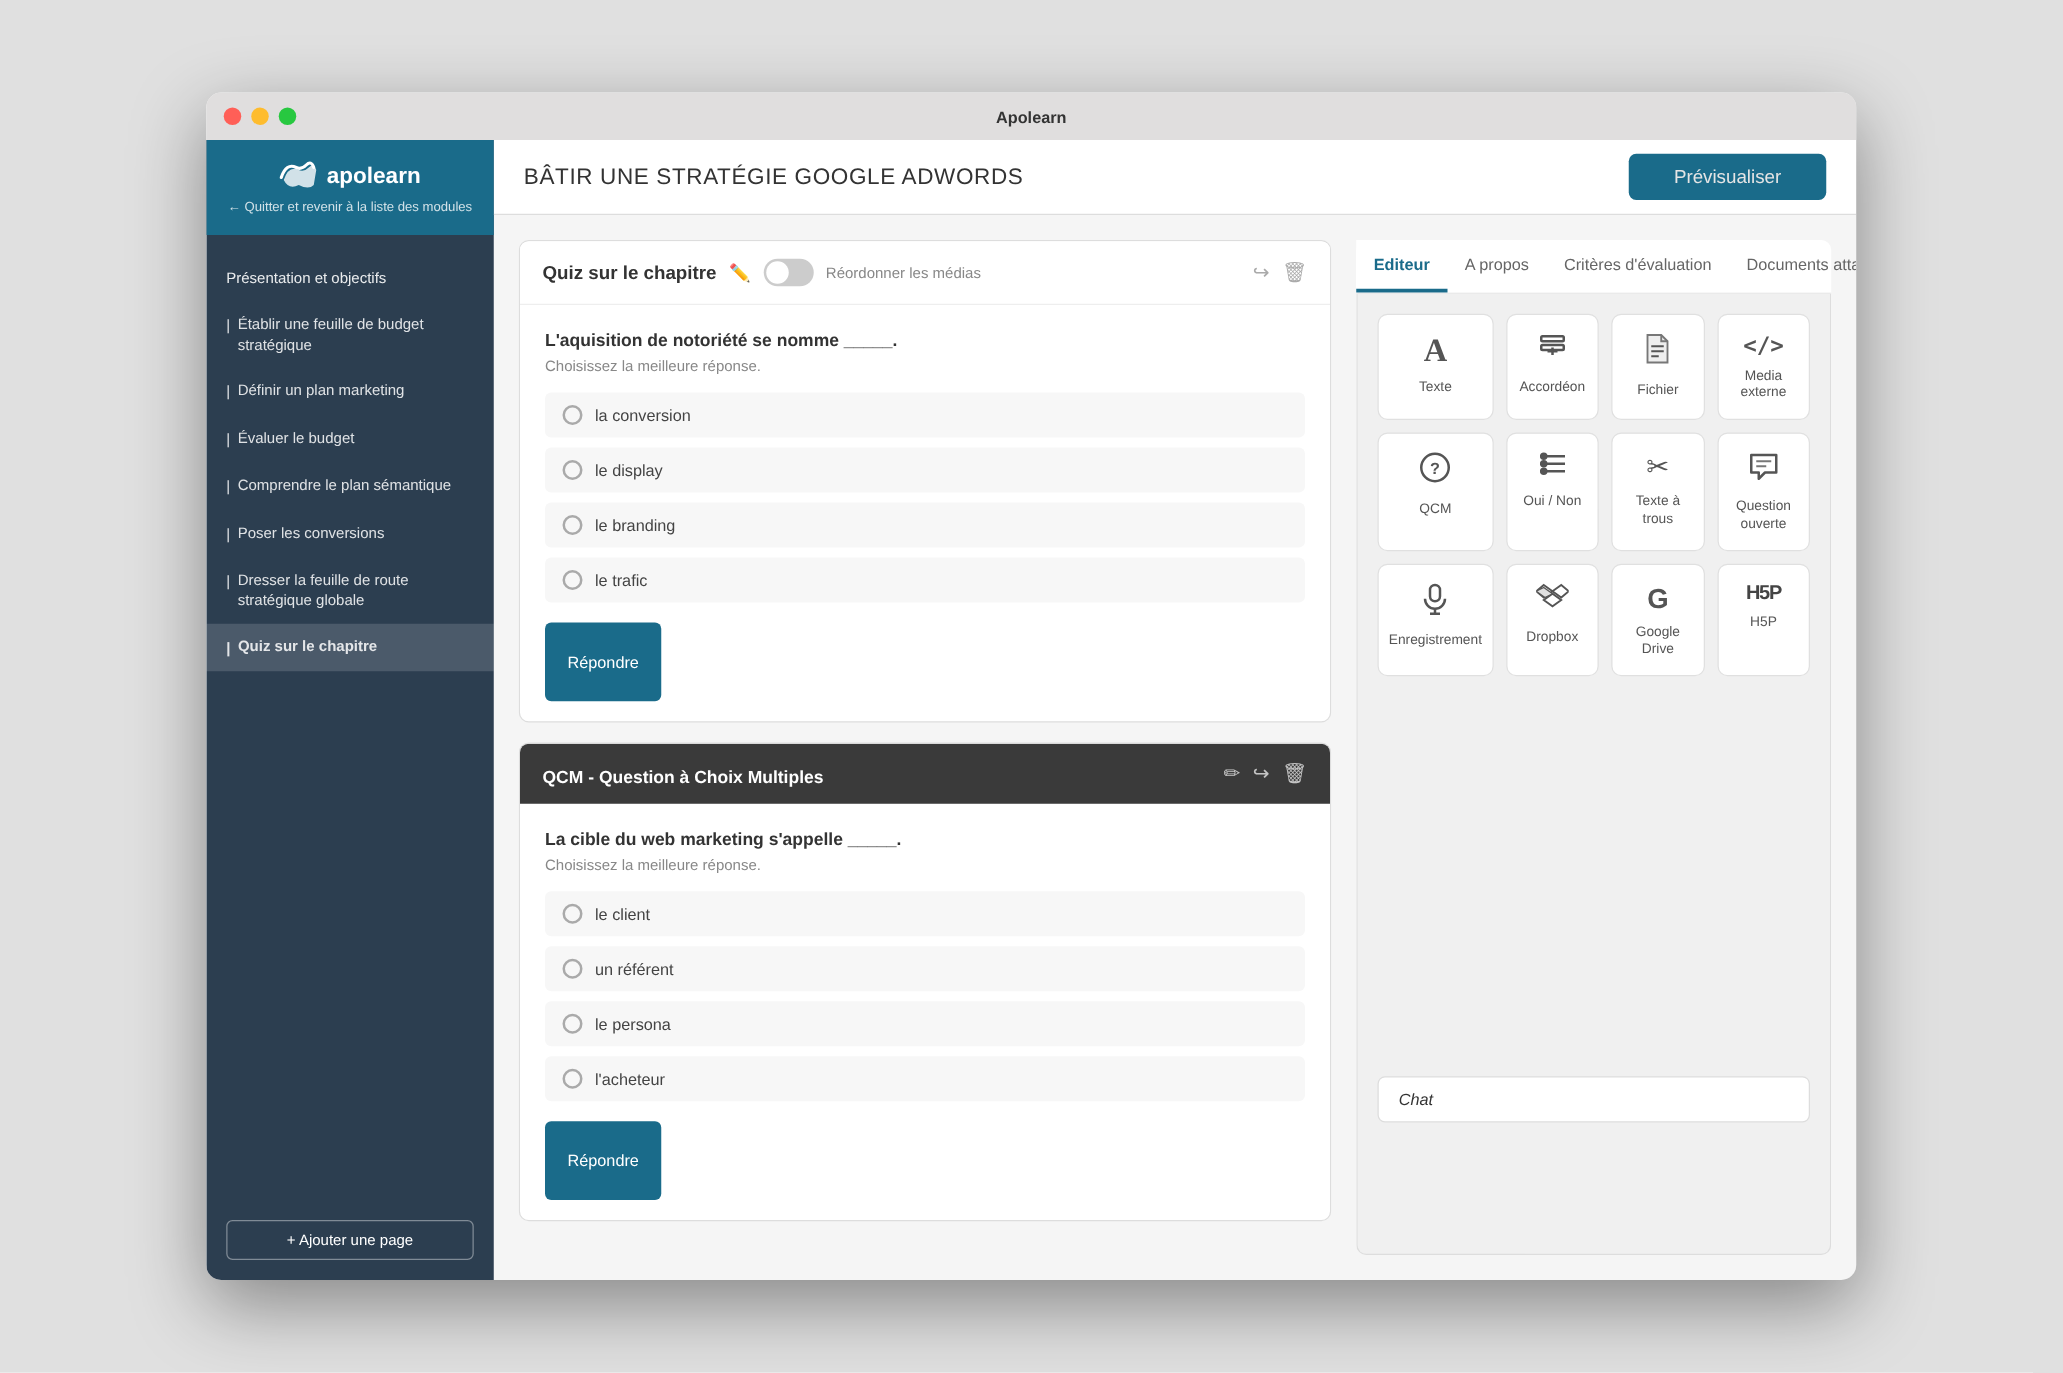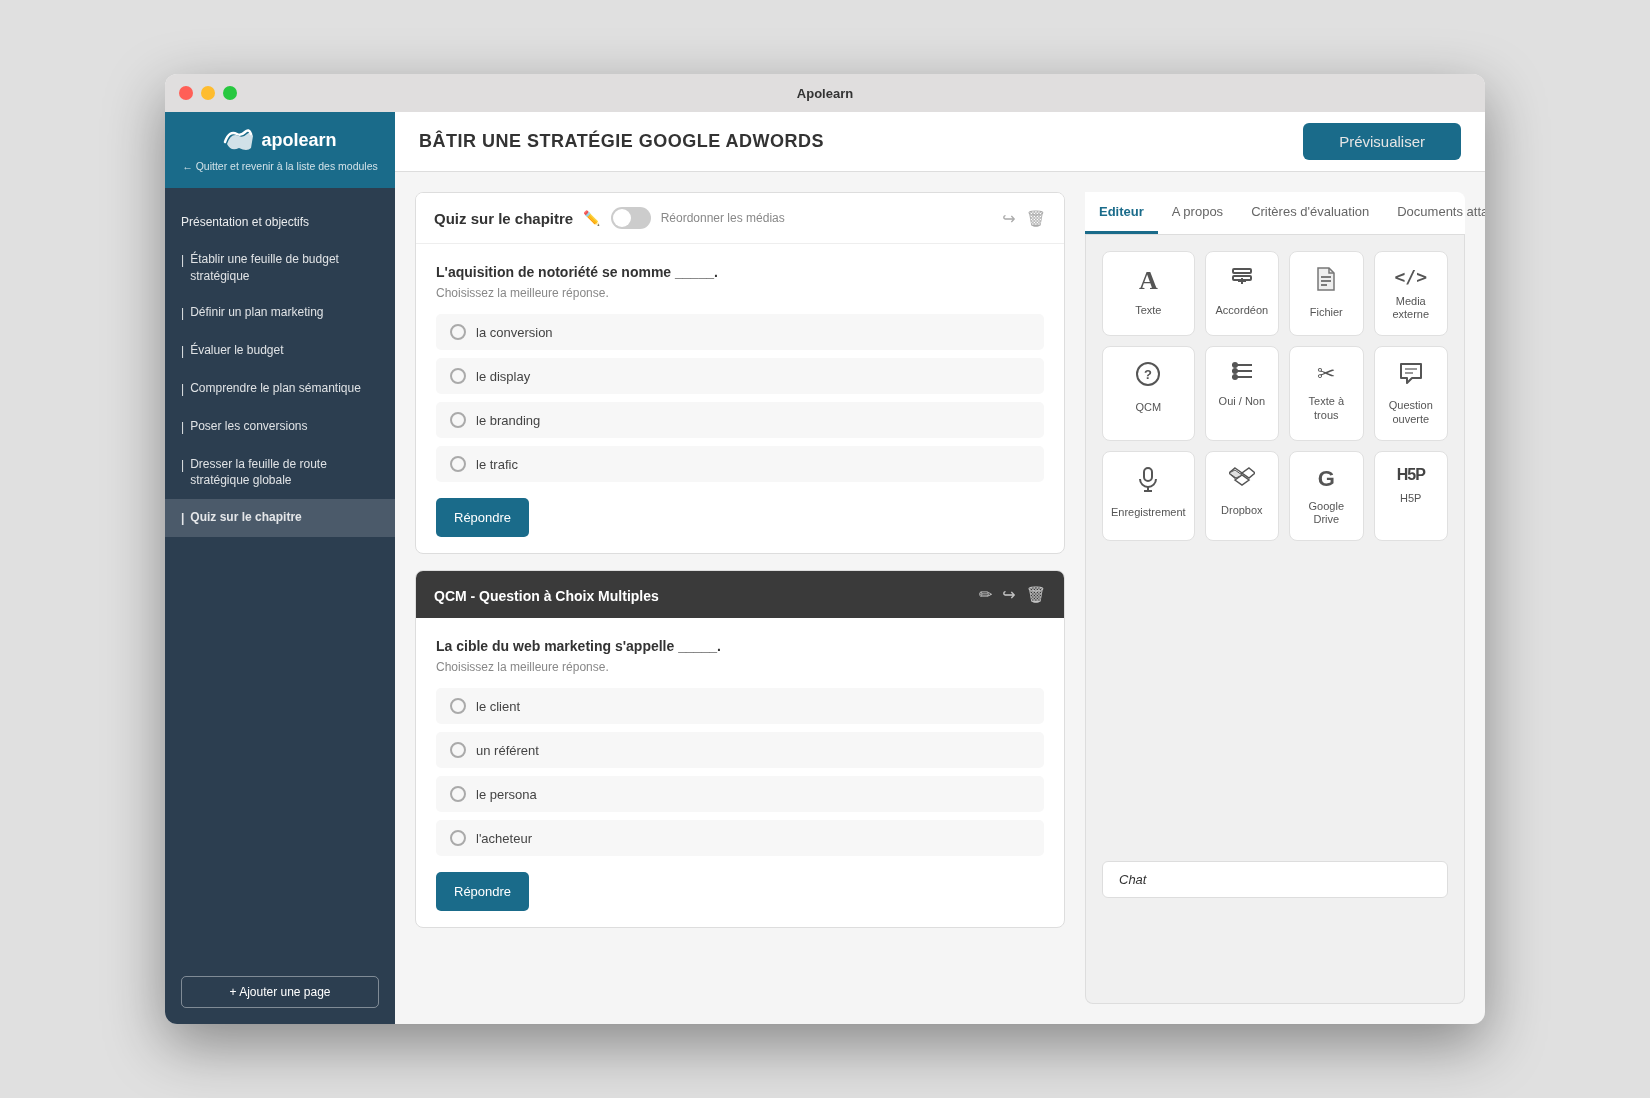--- a/index.html
+++ b/index.html
@@ -140,21 +140,21 @@
       padding: 0 24px;
       height: 60px;
       display: flex;
       align-items: center;
       justify-content: space-between;
       border-bottom: 1px solid #ddd;
       flex-shrink: 0;
     }
     .page-title {
       font-size: 18px;
-      font-weight: 700;
+      font-weight: 400;
       color: #333;
       letter-spacing: 0.5px;
     }
     .preview-btn {
       background: #1a6b8a;
       color: #e5e5e5;
       border: none;
       padding: 10px 36px;
       border-radius: 6px;
       font-size: 15px;
@@ -266,21 +266,21 @@
       width: 16px;
       height: 16px;
       border-radius: 50%;
       border: 2px solid #aaa;
       flex-shrink: 0;
     }
     .answer-btn {
       background: #1a6b8a;
       color: white;
       border: none;
-      padding: 12px 18px;
+      padding: 24px 18px;
       border-radius: 5px;
       font-size: 13px;
       cursor: pointer;
       margin-top: 8px;
     }
     
     .qcm-header {
       background: #3a3a3a;
       color: white;
       padding: 14px 18px;

